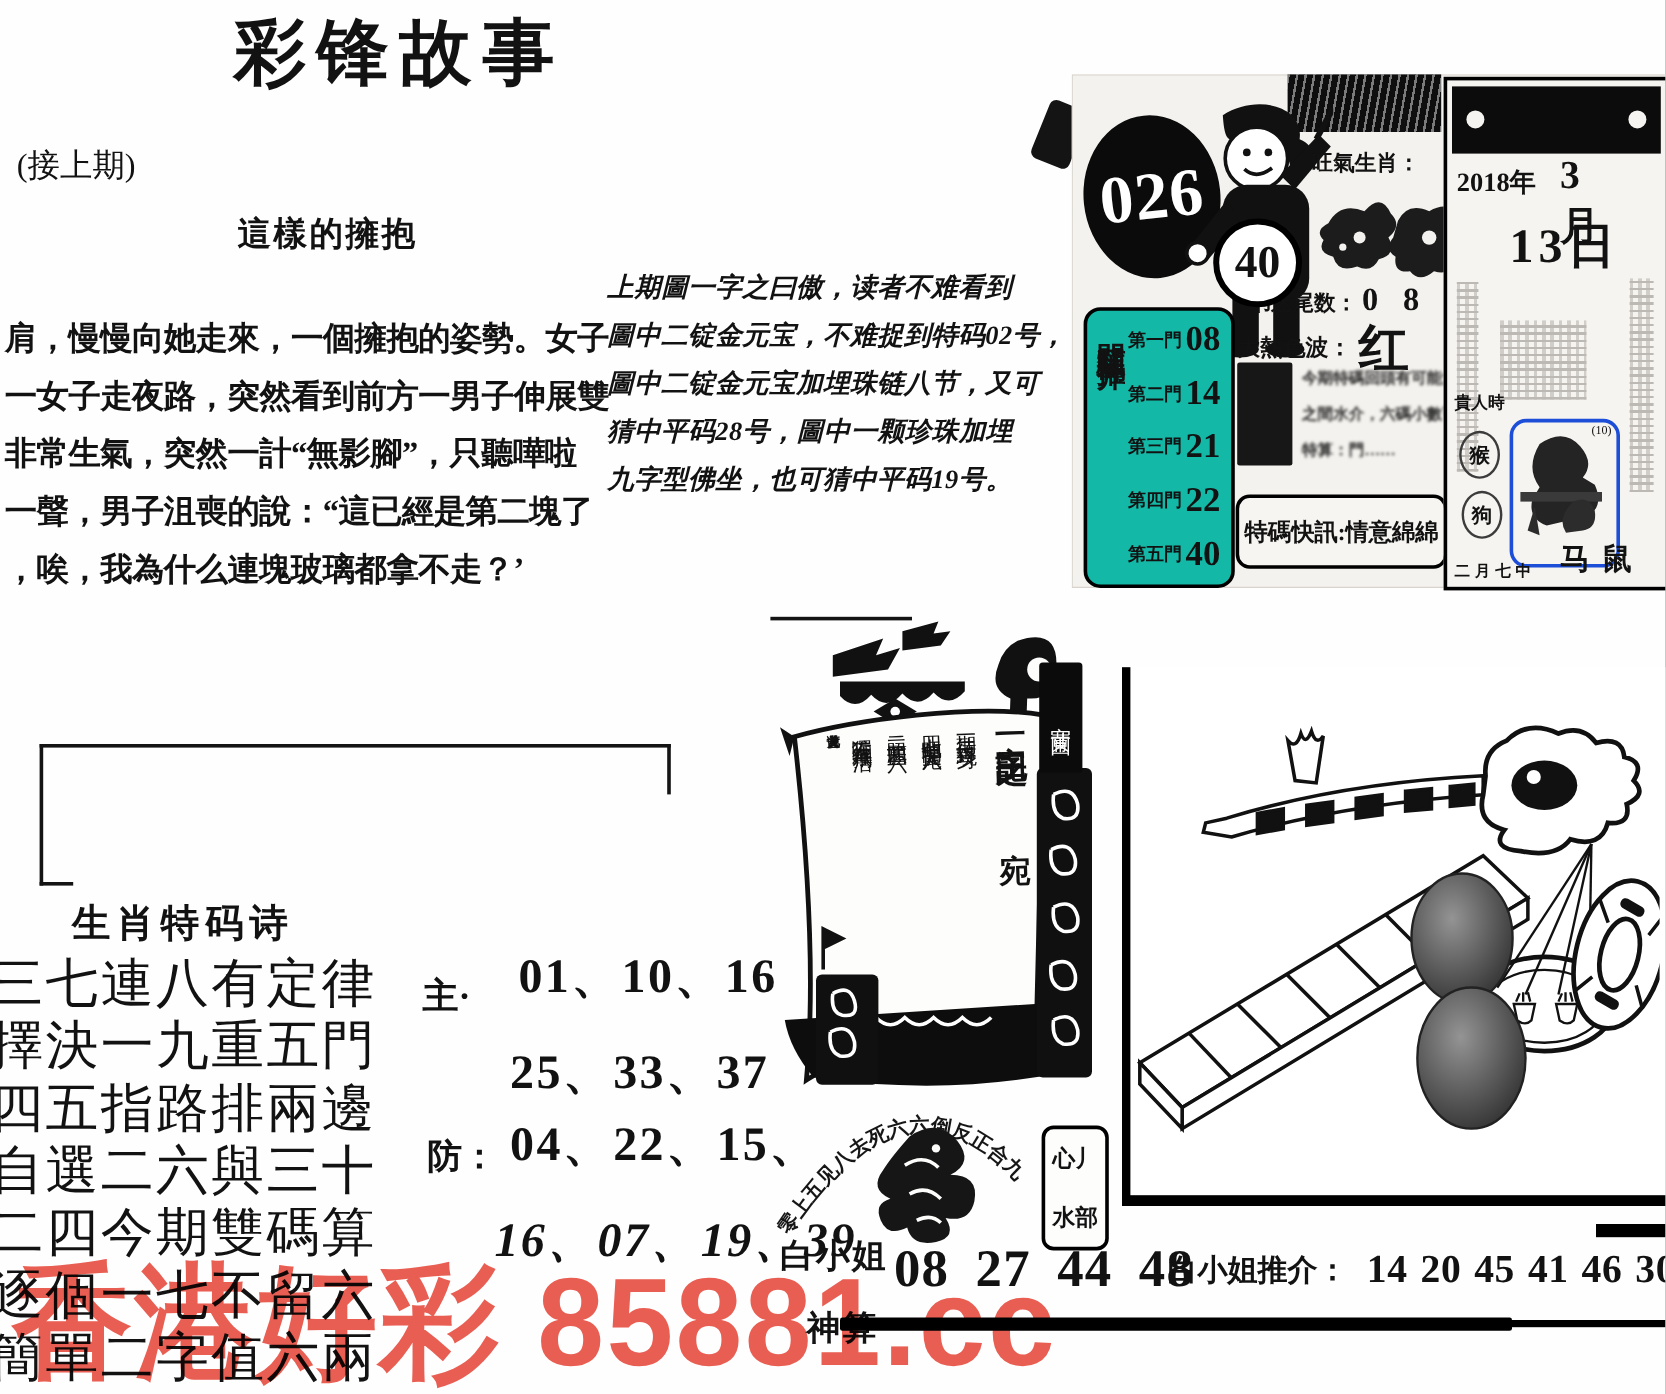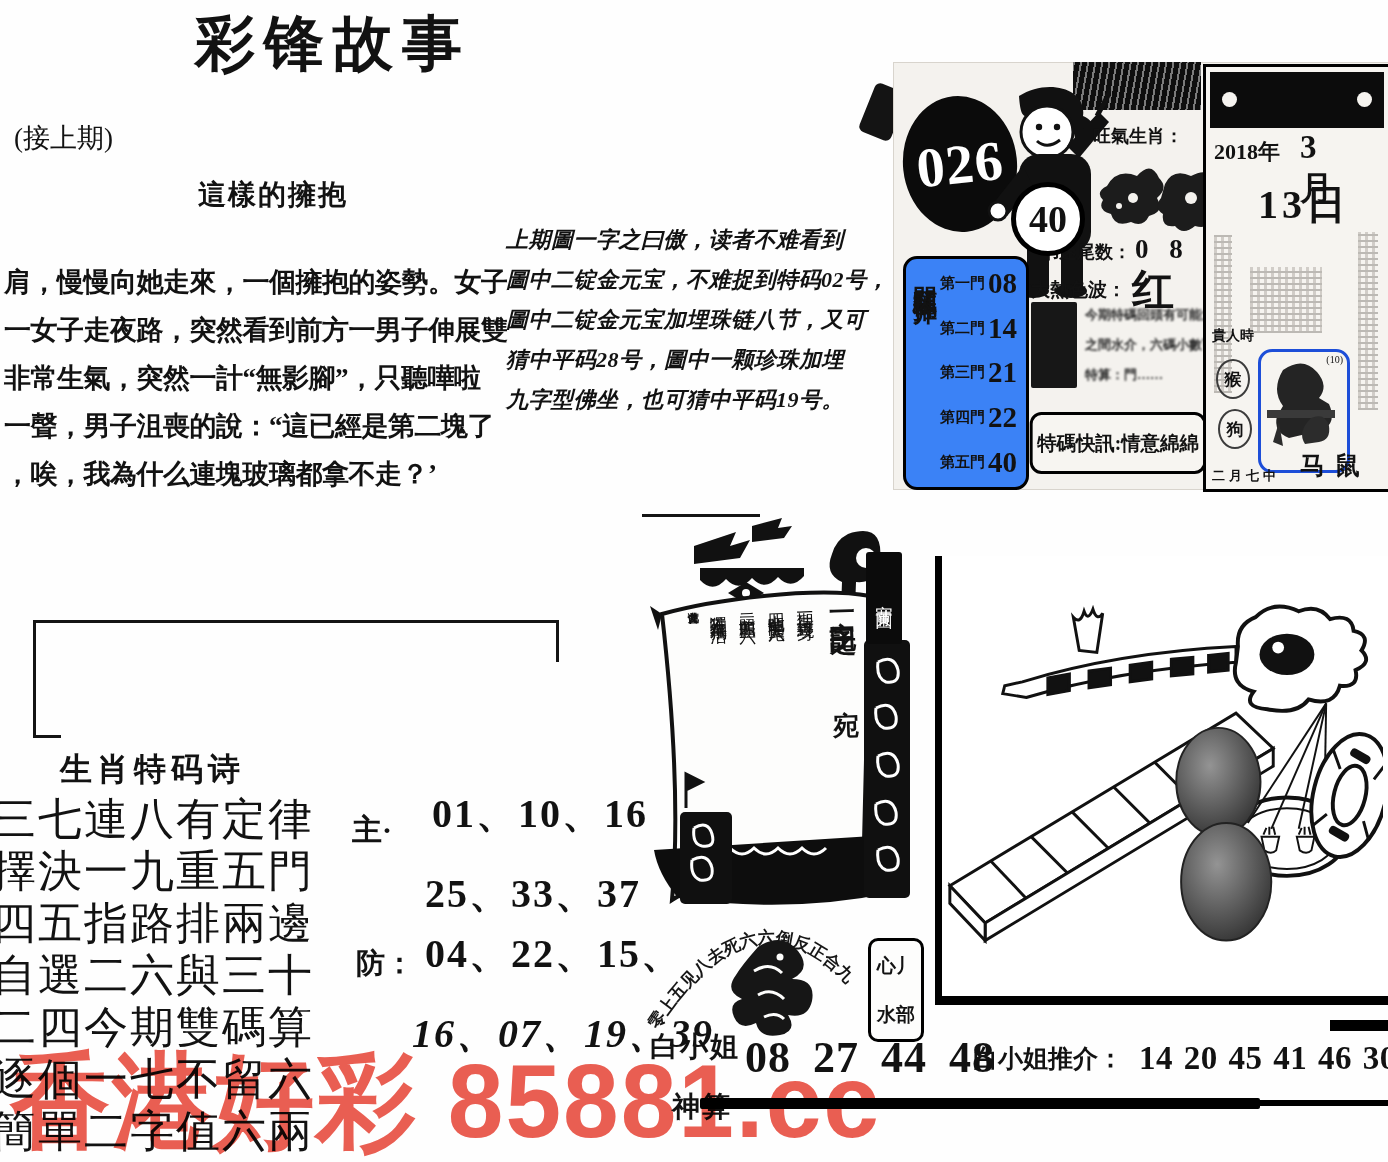--- a/index.html
+++ b/index.html
@@ -34,21 +34,21 @@
   .ball40{left:118px;top:120px;width:64px;height:64px;background:#fff;border:5px solid #000;border-radius:50%;
        display:flex;align-items:center;justify-content:center;font-size:38px;font-weight:bold;z-index:5;}
   .zlabel{left:200px;top:62px;font-size:18px;font-weight:bold;}
   .zglyphs{left:196px;top:92px;width:130px;height:80px;filter:blur(0.6px);}
   .tailrow{left:148px;top:172px;display:flex;align-items:baseline;}
   .tailrow .lab{font-size:18px;font-weight:bold;filter:blur(0.4px);}
   .tailrow .val{font-size:27px;font-weight:bold;letter-spacing:7px;margin-left:4px;}
   .waverow{left:138px;top:200px;display:flex;align-items:center;}
   .waverow .lab{font-size:19px;font-weight:bold;filter:blur(0.4px);}
   .waverow .val{font-size:42px;font-weight:bold;letter-spacing:13px;margin-left:6px;}
-  .gates{left:10px;top:194px;width:120px;height:228px;border:3px solid #000;border-radius:14px;background:#3b82f6;}
+  .gates{left:10px;top:194px;width:120px;height:228px;border:3px solid #000;border-radius:14px;background:#14b8a6;}
   .gate-title{position:absolute;left:3px;top:8px;height:214px;writing-mode:vertical-rl;text-orientation:upright;
        font-size:24px;font-weight:bold;letter-spacing:3px;}
   .gate-rows{position:absolute;left:34px;top:2px;width:86px;height:224px;display:flex;flex-direction:column;justify-content:space-around;}
   .gate-row{display:flex;align-items:center;}
   .gate-row .gl{font-size:15px;font-weight:bold;}
   .gate-row .gv{font-size:29px;font-weight:bold;margin-left:3px;}
   .blackbox{left:138px;top:240px;width:46px;height:86px;background:#171717;border-radius:2px;}
   .blurb{left:192px;top:238px;width:172px;font-size:13px;line-height:30px;font-weight:bold;color:#2b2b2b;filter:blur(1.2px);}
   .specialnews{left:134px;top:350px;width:176px;height:56px;border:3px solid #000;border-radius:12px;background:#f7f5f1;
        display:flex;align-items:center;justify-content:center;font-size:20px;font-weight:bold;transform:scaleX(.97);}

